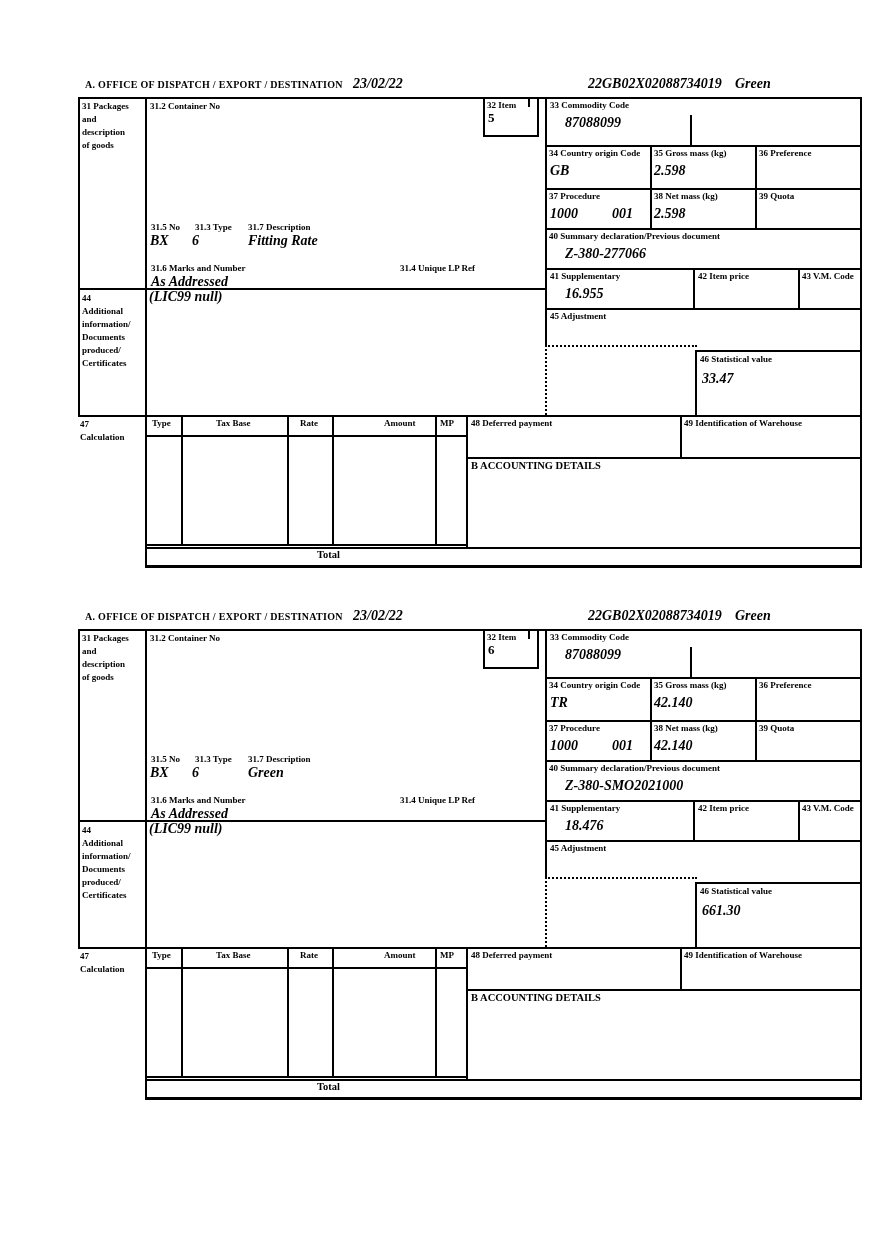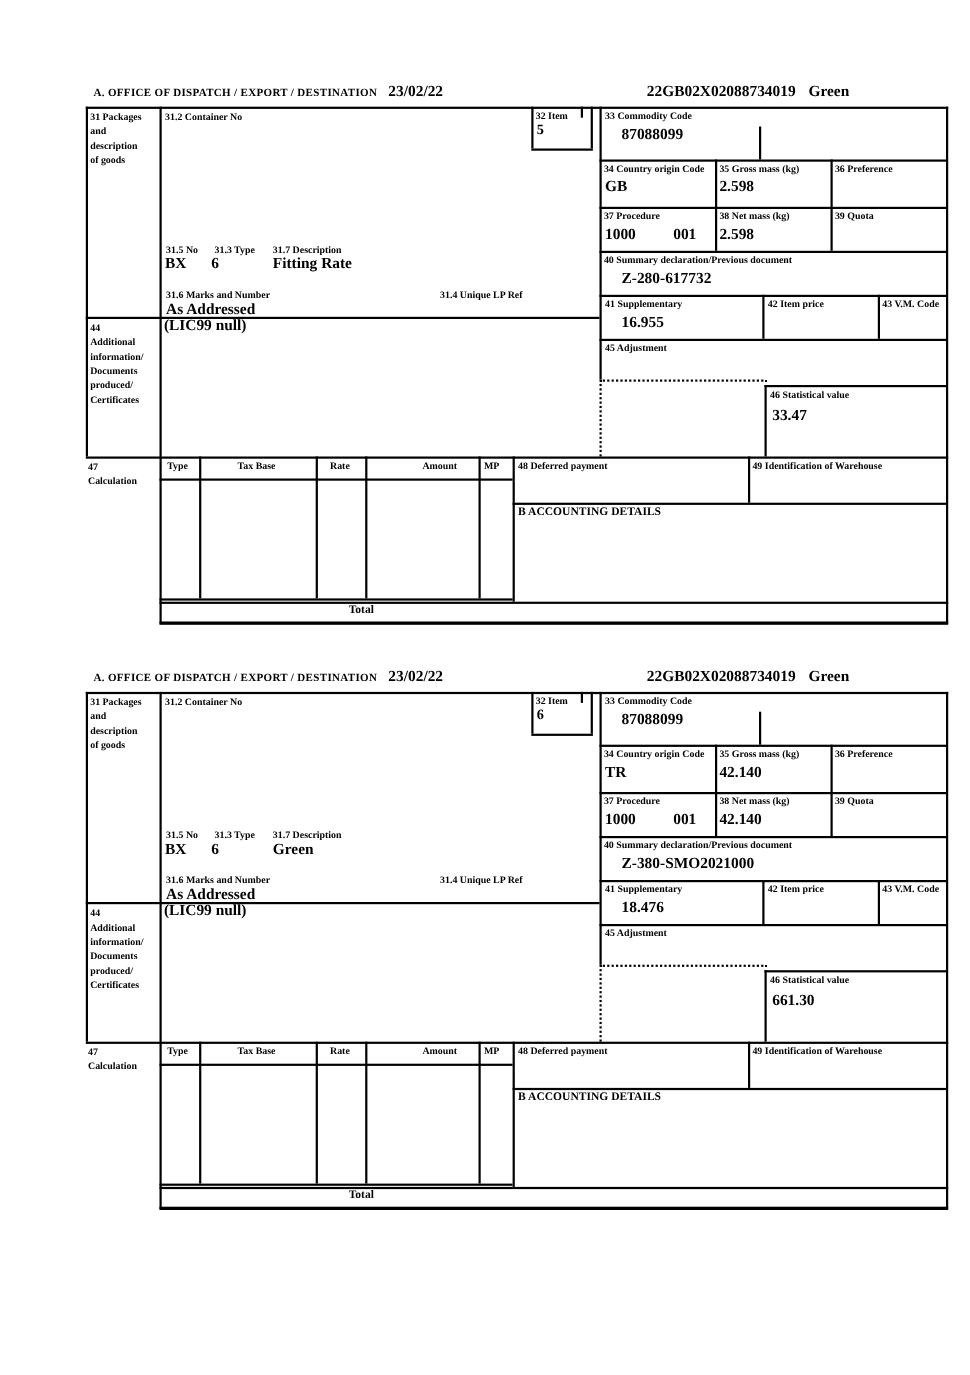--- a/index.html
+++ b/index.html
@@ -4,21 +4,21 @@
 <style>
   html,body{margin:0;padding:0;background:#fff;}
   #page{position:relative;width:882px;height:1250px;background:#fff;overflow:hidden;
         font-family:"Liberation Serif", serif;font-weight:700;color:#000;}
   .form{position:absolute;left:0;width:882px;height:500px;}
   .form[data-scope="items.0"]{top:75px;}
   .form[data-scope="items.1"]{top:607px;}
   .t{position:absolute;white-space:nowrap;line-height:1.15;}
   .lbl{font-size:9px;}
   .ml{white-space:pre-line;line-height:1.45;}
-  .val{font-size:14px;}
+  .val{font-size:14px;font-style:italic;}
   .vs{font-size:13px;}
   .md{font-size:10.5px;}
   .hdr{font-size:10px;letter-spacing:0.3px;}
   .hl,.vl{position:absolute;background:#000;}
   .hl{height:2px;}
   .vl{width:2px;}
   .dh{position:absolute;height:0;border-top:2px dotted #000;}
   .dv{position:absolute;width:0;border-left:2px dotted #000;}
 </style>
 </head>
@@ -113,21 +113,21 @@
   <div class="t val" style="left:654px;top:88px;">2.598</div>
 
   <div class="t lbl" style="left:549px;top:116px;">37 Procedure</div>
   <div class="t lbl" style="left:654px;top:116px;">38 Net mass (kg)</div>
   <div class="t lbl" style="left:759px;top:116px;">39 Quota</div>
   <div class="t val" style="left:550px;top:131px;">1000</div>
   <div class="t val" style="left:612px;top:131px;">001</div>
   <div class="t val" style="left:654px;top:131px;">2.598</div>
 
   <div class="t lbl" style="left:549px;top:156px;">40 Summary declaration/Previous document</div>
-  <div class="t val" style="left:565px;top:171px;">Z-280-617732</div>
+  <div class="t val" style="left:565px;top:171px;">Z-380-277066</div>
 
   <div class="t lbl" style="left:550px;top:196px;">41 Supplementary</div>
   <div class="t lbl" style="left:698px;top:196px;">42 Item price</div>
   <div class="t lbl" style="left:802px;top:196px;">43 V.M. Code</div>
   <div class="t val" style="left:565px;top:211px;">16.955</div>
 
   <div class="t val" style="left:149px;top:214px;">(LIC99 null)</div>
 
   <div class="t lbl" style="left:550px;top:236px;">45 Adjustment</div>
   <div class="t lbl" style="left:700px;top:279px;">46 Statistical value</div>

